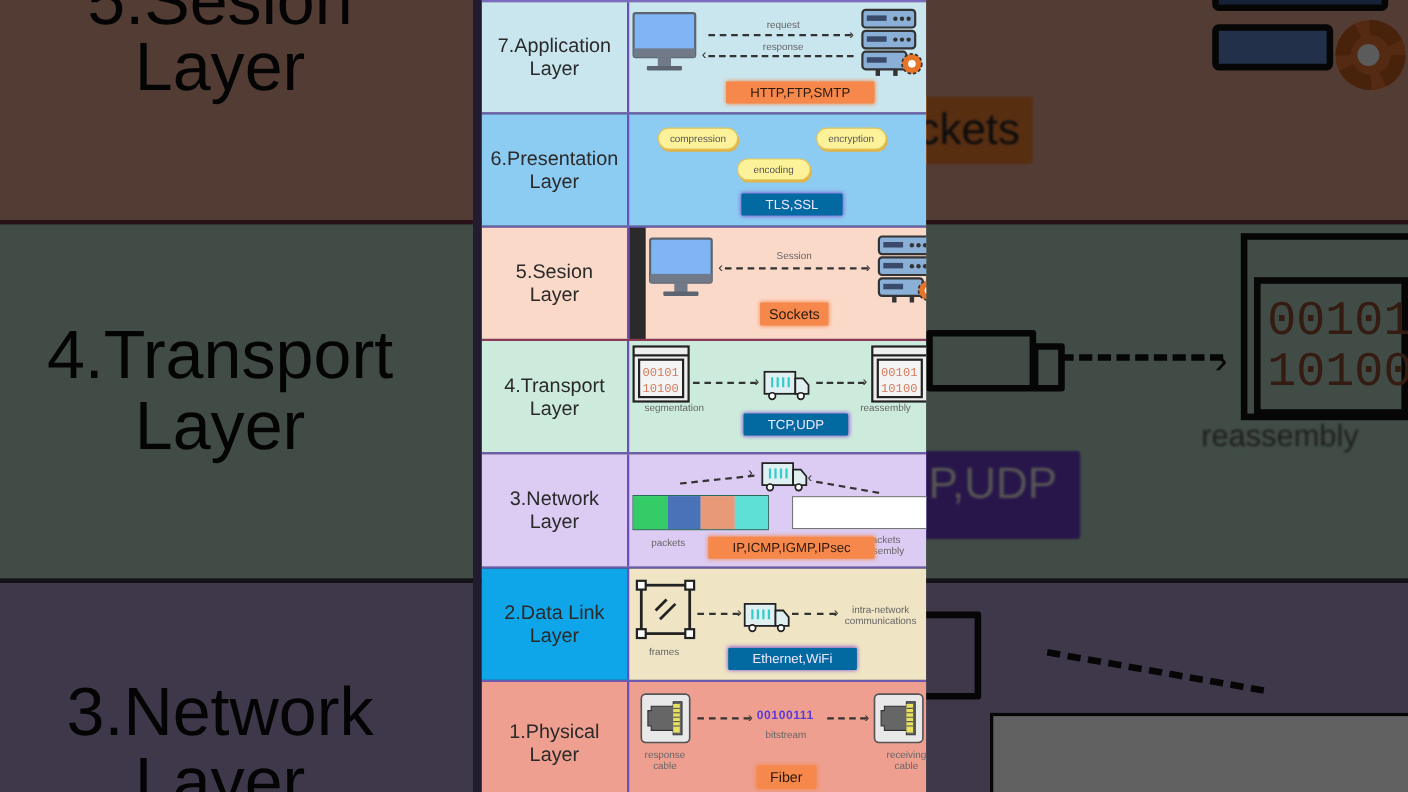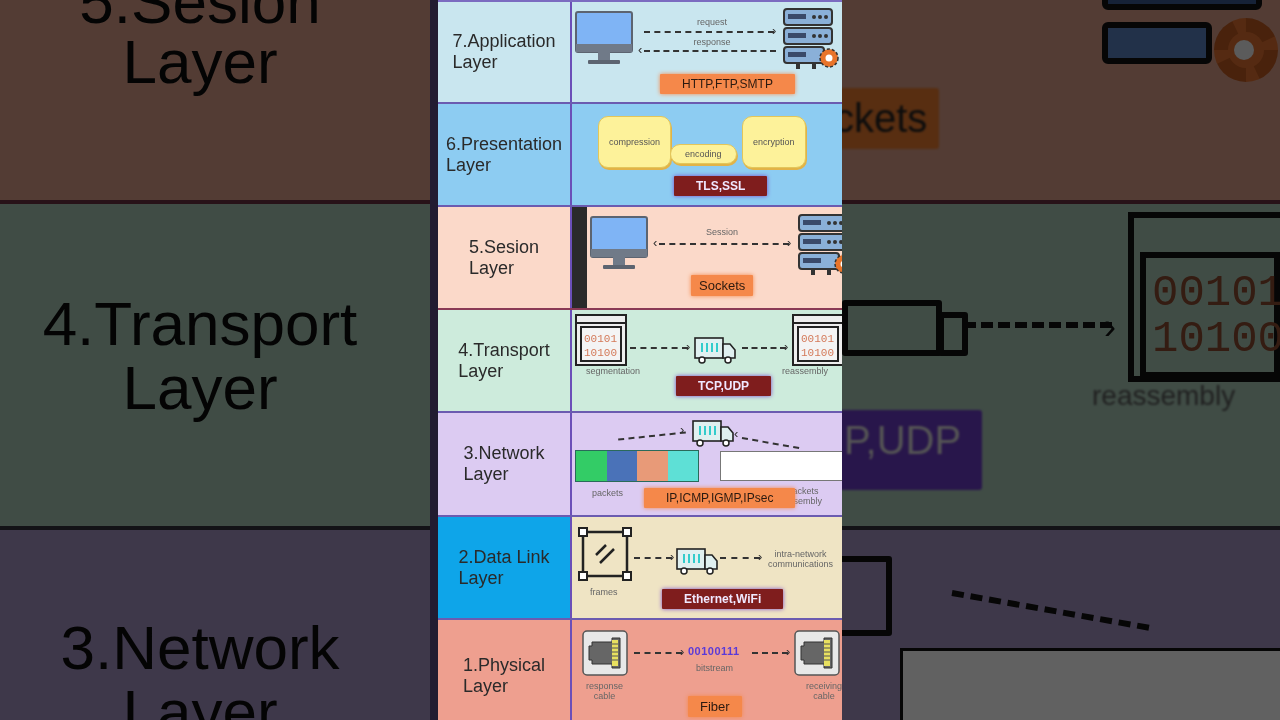--- a/index.html
+++ b/index.html
@@ -15,28 +15,28 @@
   .bg-big-text { position: absolute; font-size: 62px; color: #0c0c0c; text-align: center; line-height: 64px; width: 400px; filter: blur(0.6px); }
   .bg-chip { position: absolute; border-radius: 3px; font-size: 40px; color: #dddddd; padding: 8px 12px; filter: blur(1px); }
   .bg-faint { position: absolute; font-size: 28px; color: #555; filter: blur(0.8px); }
   .bg-dash { position: absolute; border-top: 6px dashed #111; }
   .bg-box { position: absolute; border: 6px solid #111; background: transparent; }
   .bg-bin { position: absolute; font-family: "Liberation Mono", monospace; color: #8a4a30; font-size: 44px; line-height: 46px; filter: blur(0.6px); }
 
   
   .diagram { position: absolute; left: 438px; top: 0; width: 404px; height: 720px; overflow: hidden; }
   .row { position: absolute; left: 0; width: 404px; display: flex; border-bottom: 2px solid #6b5bb0; }
-  .row .label-cell { width: 134px; border-right: 2px solid #6b4fb8; display: flex; align-items: center; justify-content: center; text-align: left; font-size: 18px; line-height: 21px; color: #2a2a2a; }
+  .row .label-cell { width: 134px; border-right: 2px solid #6b4fb8; display: flex; align-items: center; justify-content: center; text-align: center; font-size: 18px; line-height: 21px; color: #2a2a2a; }
   .row .content-cell { position: relative; flex: 1; }
 
   .chip { position: absolute; font-size: 12px; padding: 3px 22px; border-radius: 1px; color: #2b1a10; white-space: nowrap; }
   .chip.orange { background: #f5884a; box-shadow: 0 0 4px #f5884a; }
-  .chip.purple { background: #7f1d1d; color: #f0e8ff; box-shadow: 0 0 4px #7b48c9; font-weight: bold; }
-
-  .pill { position: absolute; background: #fdf29a; border: 1px solid #e3c65a; border-radius: 10px; font-size: 9px; color: #555; padding: 20px 10px; box-shadow: 1px 2px 0 #e2b347; }
+  .chip.purple { background: #0369a1; color: #f0e8ff; box-shadow: 0 0 4px #7b48c9; }
+
+  .pill { position: absolute; background: #fdf29a; border: 1px solid #e3c65a; border-radius: 10px; font-size: 9px; color: #555; padding: 4px 10px; box-shadow: 1px 2px 0 #e2b347; }
 
   .tiny { position: absolute; font-size: 9px; color: #666; text-align: center; line-height: 10px; white-space: nowrap; }
   .dash { position: absolute; height: 0; border-top: 2px dashed #333; }
   .arrowhead { position: absolute; font-size: 13px; color: #333; line-height: 13px; }
 
   svg { position: absolute; overflow: visible; }
 </style>
 </head>
 <body>
 

